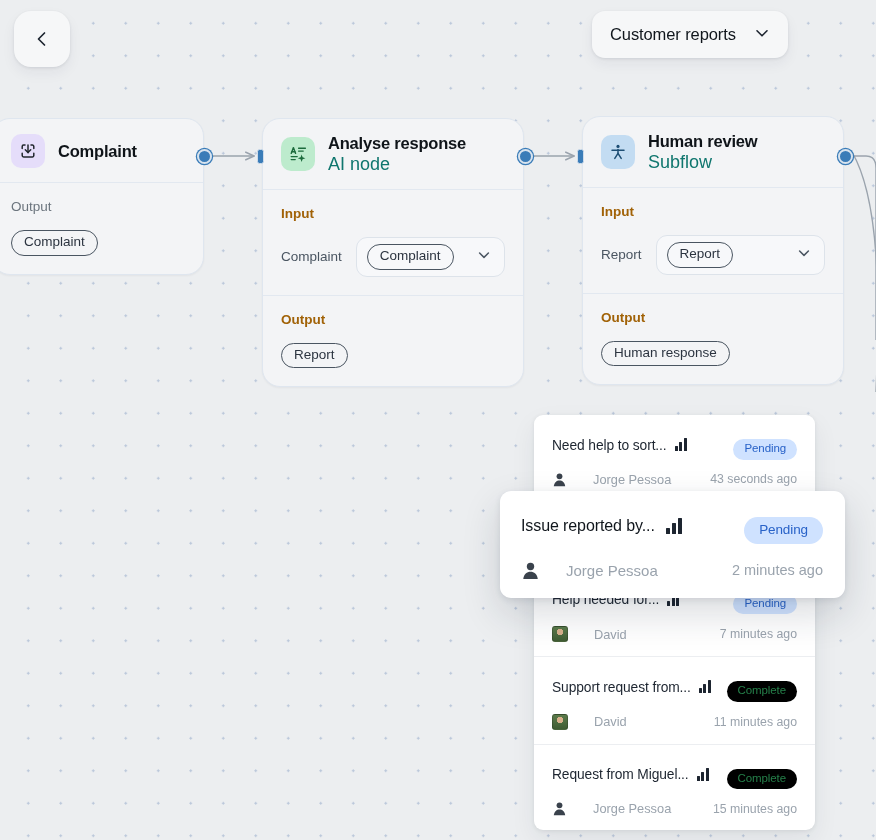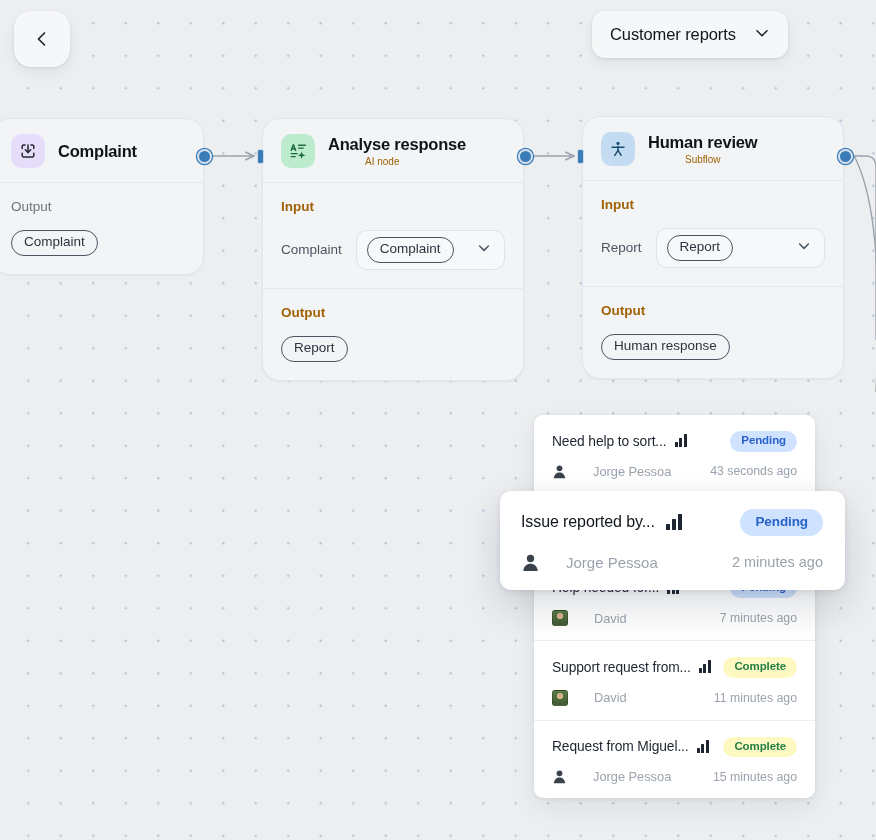--- a/index.html
+++ b/index.html
@@ -64,21 +64,21 @@
     flex: 0 0 auto;
   }
   .ico-lav { background: #e5ddfa; }
   .ico-grn { background: #bdebcd; }
   .ico-blu { background: #c3dcf2; }
   .node-titles { display:flex; flex-direction:column; justify-content:center; }
   .node-title {
     font-size: 16.5px; font-weight: bold; color: #0f1419; letter-spacing: -.2px;
     line-height: 1.15;
   }
-  .node-sub { font-size: 10px; color: #a16207; margin-top: 2px; line-height:1.1;margin-left:37px; }
+  .node-sub { font-size: 18px; color: #0f766e; margin-top: 2px; line-height:1.1; }
 
   .node-sect { padding: 16px 18px 18px 18px; }
   .node-sect + .node-sect { border-top: 1px solid #e2e8f0; }
   .sect-label { font-size: 13.5px; font-weight: bold; color: #a16207; margin-bottom: 16px; }
   .sect-label.plain { font-weight: normal; color: #6c757e; font-size: 13.5px; }
 
   .chip {
     display: inline-block;
     border: 1.4px solid #4a5561;
     border-radius: 999px;
@@ -134,25 +134,25 @@
   .task:last-child { border-bottom: none; }
   .task-top { display:flex; align-items:center; }
   .task-title { font-size: 13.8px; color: #1d2530; letter-spacing: -.1px; }
   .bars { display: inline-flex; align-items: flex-end; gap: 1.6px; margin-left: 8px; height: 12px; }
   .bars i { display:block; width: 3px; background: #1d2530; border-radius: .5px; }
   .bars i:nth-child(1){ height: 5px; }
   .bars i:nth-child(2){ height: 9px; }
   .bars i:nth-child(3){ height: 13px; }
   .badge {
     margin-left: auto;
-    font-size: 11.5px; font-weight: bold; letter-spacing: -.1px;
-    border-radius: 999px; padding: 4px 11px 5px 11px; line-height: 1;
+    font-size: 11.5px; font-weight: normal; letter-spacing: -.1px;
+    border-radius: 999px; padding: 4px 11px 5px 11px; line-height: 1; margin-top: 8px;
   }
   .badge.pending  { background: #cfe2ff; color: #2862c8; }
-  .badge.complete { background: #fef9c3; color: #25804a; }
+  .badge.complete { background: #000000; color: #25804a; }
   .task-bot { display:flex; align-items:center; margin-top: 12px; }
   .who { display:flex; align-items:center; gap: 26px; }
   .who-name { font-size: 12.8px; color: #9aa3ad; }
   .when { margin-left:auto; font-size: 12.3px; color: #9aa3ad; }
   .avatar-ph { width:15px; height:15px; display:block; }
   .avatar-img {
     width: 16px; height: 16px; border-radius: 3px; display:block;
     background:
       radial-gradient(circle at 50% 34%, #d8b08c 0 27%, transparent 28%),
       linear-gradient(#5b7a4a, #3f5c33);

